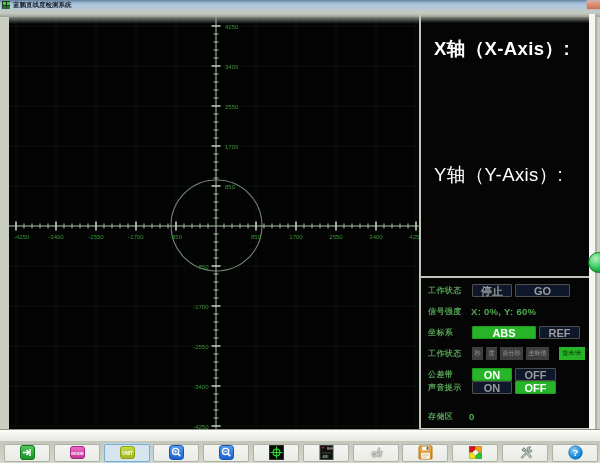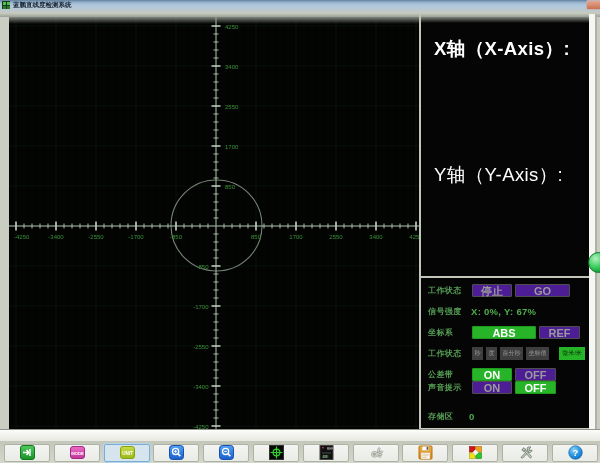--- a/index.html
+++ b/index.html
@@ -25,21 +25,21 @@
 .axlab.x { top:19px;font-weight:bold; }
 .axlab.y { top:145px; }
 .hsep { position:absolute; left:0px; top:259px; width:168px; height:2px; background:#c2c6ba; }
 .status { position:absolute; left:0; top:264px; width:168px; height:147px; }
 .srow { position:absolute; left:0; height:16px; display:flex; align-items:center; }
 .slab { width:44px; margin-left:7px; font-size:8px; font-weight:bold; color:#56a056; letter-spacing:0.4px; }
 .ginfo { font-size:9.5px; font-weight:bold; color:#4fae4f; margin-left:-1px; letter-spacing:0.3px; }
 .sbtn { display:inline-block; height:13px; line-height:13px; text-align:center;
   font-size:11px; font-weight:bold; border-radius:1px; }
 .gap { display:inline-block; width:3px; }
-.boff { background:#4c1d95; color:#9b9b9b; border:1px solid #4e4e4e; }
+.boff { background:#0f172a; color:#9b9b9b; border:1px solid #4e4e4e; }
 .bon  { background:#28b428; color:#fff; border:1px solid #1e9a1e; }
 .ubtn { display:inline-block; height:13px; line-height:13px; text-align:center; font-size:6px;
   background:#3e3e3e; color:#999; margin-right:3px; }
 .ubtn.uon { background:#28b428; color:#073807; margin-right:0; }
 .rborder { position:absolute; left:589px; top:14px; width:8px; height:425px;
   background:linear-gradient(90deg,#f6f6f2 0 6px, #aeb2a6 6px 8px); }
 .gball { position:absolute; left:588px; top:252px; width:21px; height:21px; border-radius:50%;
   background:radial-gradient(circle at 35% 30%, #b6f0c0, #3ecf62 45%, #14a038 75%, #0c8028);
   border:1px solid #0a7a24; }
 .whiteband { position:absolute; left:0; top:429px; width:600px; height:12px;
@@ -101,21 +101,21 @@
   <div class="hsep"></div>
   <div class="status">
 <div class="srow" style="top:1px">
         <span class="slab">工作状态</span>
         <span class="sbtn boff" style="width:40px">停止</span>
         <span class="gap"></span>
         <span class="sbtn boff" style="width:55px">GO</span>
       </div>
 <div class="srow" style="top:22px">
         <span class="slab">信号强度</span>
-        <span class="ginfo">X: 0%, Y: 67%</span>
+        <span class="ginfo">X: 0%, Y: 60%</span>
       </div>
 <div class="srow" style="top:43px">
         <span class="slab">坐标系</span>
         <span class="sbtn bon" style="width:64px">ABS</span>
         <span class="gap"></span>
         <span class="sbtn boff" style="width:41px">REF</span>
       </div>
 <div class="srow" style="top:64px">
         <span class="slab">工作状态</span>
         <span class="ubtn" style="width:11px">秒</span>

